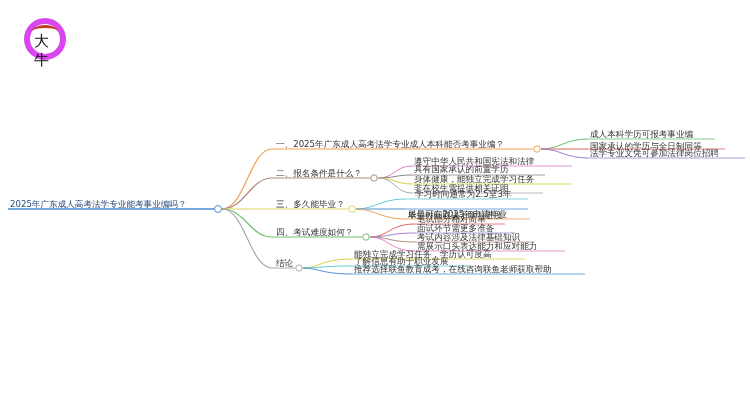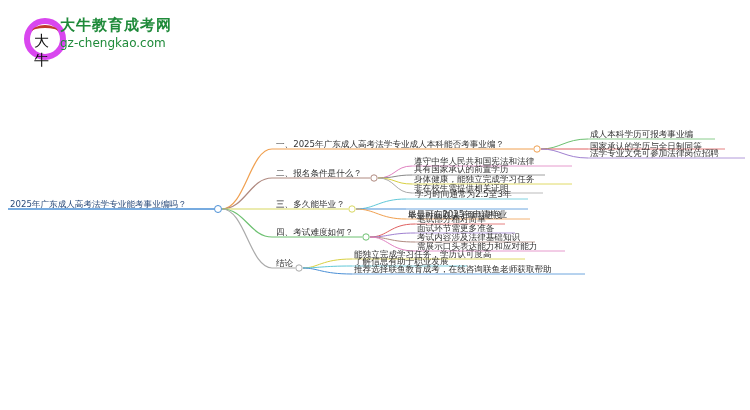--- a/index.html
+++ b/index.html
@@ -14,22 +14,20 @@
   .node { position:absolute; font-size:8.6px; color:#333; white-space:nowrap; line-height:10px; }
 </style>
 </head>
 <body>
 
 <div class="logo">
   <div class="logo-badge">
     <div class="arc"></div>
     <span class="char">大牛</span>
   </div>
-  <div class="logo-title">大牛教育成考网</div>
-  <div class="logo-url">gz-chengkao.com</div>
 </div>
 
 <svg class="links" width="750" height="410">
 
   <line x1="8" y1="209" x2="214" y2="209" stroke="#4a8fd6" stroke-width="1.4"></line>
   <circle cx="218" cy="209" r="3.5" fill="#fff" stroke="#4a8fd6" stroke-width="1"></circle>
 
   <path d="M222 209 C 245 209, 250 149, 272 149" fill="none" stroke="#f0a050" stroke-width="1.2"></path>
   <path d="M222 209 C 245 209, 250 178, 272 178" fill="none" stroke="#b08a80" stroke-width="1.2"></path>
   <path d="M222 209 L 272 209" fill="none" stroke="#d8d860" stroke-width="1.2"></path>

